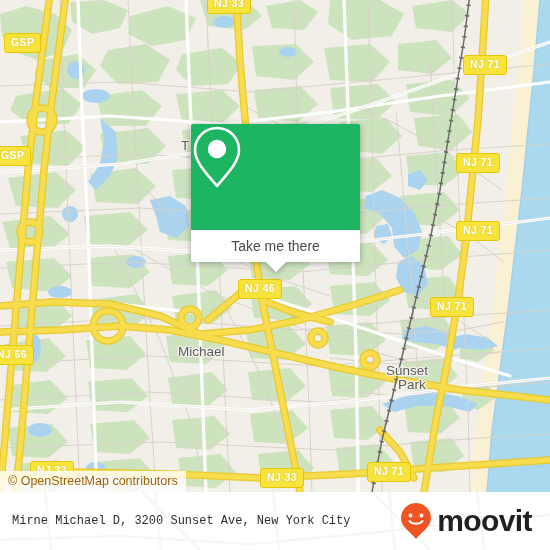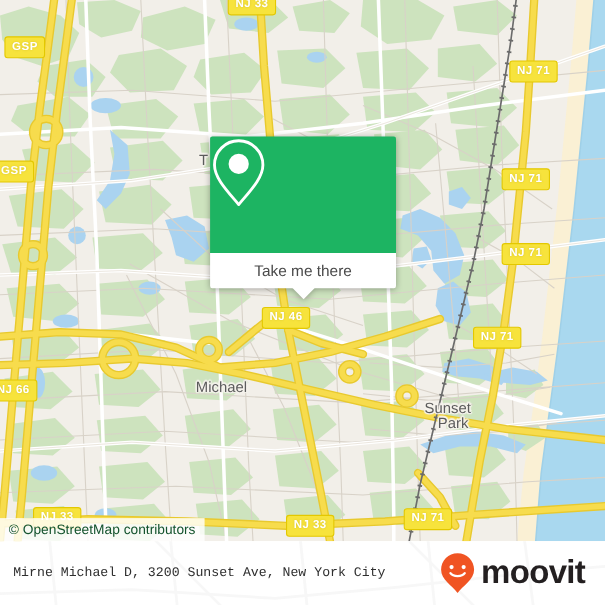--- a/index.html
+++ b/index.html
@@ -42,21 +42,21 @@
       0 -1.4px 1px #F6F3ED, 0 1.4px 1px #F6F3ED,
       -1px -1px 1px #F6F3ED, 1px 1px 1px #F6F3ED,
       -1px 1px 1px #F6F3ED, 1px -1px 1px #F6F3ED;
     font-family:"Liberation Sans", sans-serif;
   }
 
   
   .osm-attr{
     position:absolute;left:0;bottom:0;
     background:rgba(255,255,255,.82);
-    color:#14532d;
+    color:#a16207;
     font-size:12.5px;
     padding:3px 8px 4px 8px;
     white-space:nowrap;
     font-family:"Liberation Sans", sans-serif;
   }
 
   
   .popup{
     position:absolute;left:191px;top:124px;width:169px;
     filter:drop-shadow(0 1px 3px rgba(0,0,0,.33));

